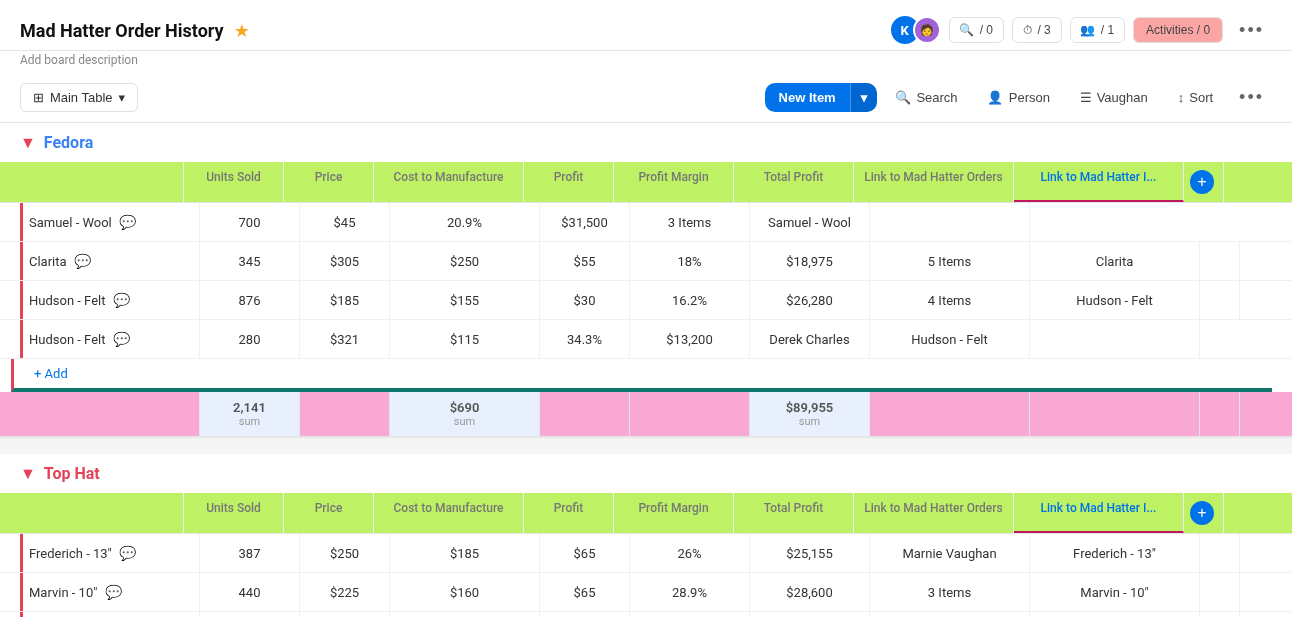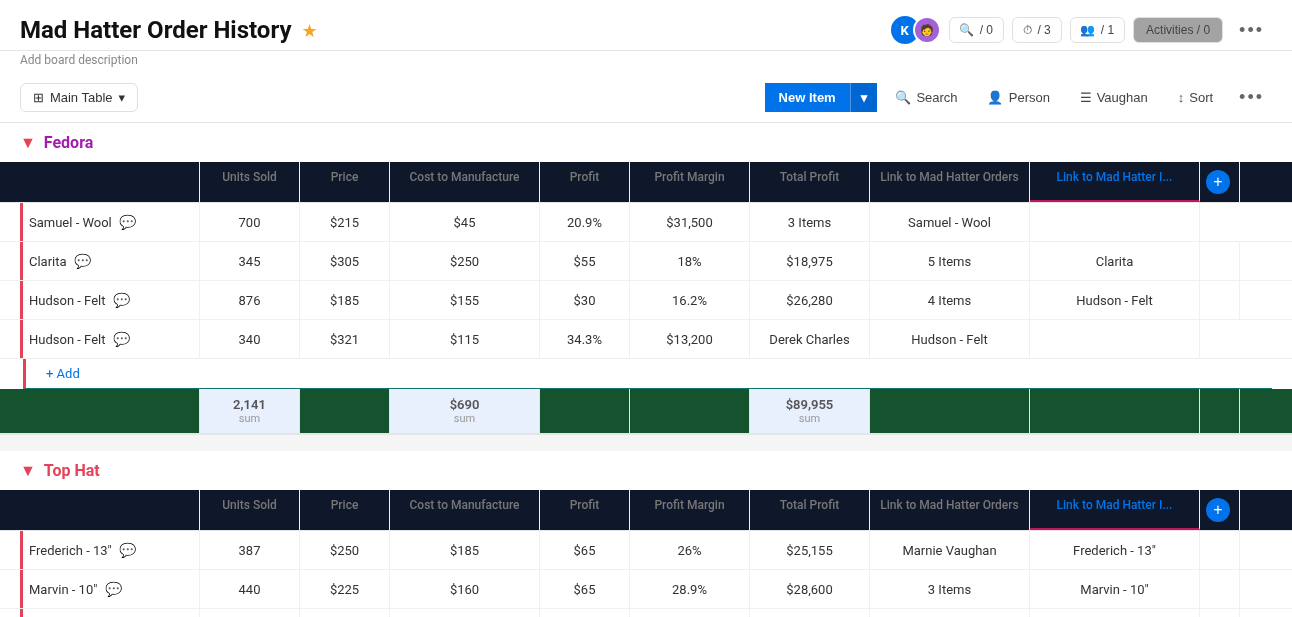--- a/index.html
+++ b/index.html
@@ -1,68 +1,68 @@
 <!DOCTYPE html>
 <html><head>
   <meta charset="utf-8">
   <style>
     * { box-sizing: border-box; margin: 0; padding: 0; }
     body { font-family: -apple-system, BlinkMacSystemFont, 'Segoe UI', Roboto, sans-serif; font-size: 13px; color: #333; background: #fff; overflow-x: auto; }
 
     
     .top-bar { display: flex; align-items: center; justify-content: space-between; padding: 14px 20px 4px 20px; border-bottom: 1px solid #e5e5e5; }
     .top-bar-left { display: flex; align-items: center; gap: 10px; }
-    .page-title { font-size: 24px; font-weight: 700; color: #111; }
+    .page-title { font-size: 18px; font-weight: 700; color: #111; }
     .star-icon { color: #f5a623; font-size: 18px; }
     .top-bar-right { display: flex; align-items: center; gap: 8px; }
     .avatar-group { display: flex; align-items: center; position: relative; }
     .avatar { width: 32px; height: 32px; border-radius: 50%; display: flex; align-items: center; justify-content: center; font-weight: 700; font-size: 13px; color: #fff; border: 2px solid #fff; }
     .avatar-k { background: #0073ea; }
     .avatar-overlay { background: #a462d9; width: 28px; height: 28px; font-size: 11px; margin-left: -8px; }
     .topbar-btn { display: flex; align-items: center; gap: 5px; padding: 5px 10px; border: 1px solid #e0e0e0; border-radius: 6px; cursor: pointer; background: #fff; color: #444; font-size: 12px; }
-    .activities-btn { display: flex; align-items: center; gap: 5px; padding: 5px 12px; border: 1px solid #e0e0e0; border-radius: 6px; cursor: pointer; background: #a3a3a3; color: #444; font-size: 12px; }
+    .activities-btn { display: flex; align-items: center; gap: 5px; padding: 5px 12px; border: 1px solid #e0e0e0; border-radius: 6px; cursor: pointer; background: #fca5a5; color: #444; font-size: 12px; }
     .more-btn { padding: 5px 8px; border: none; background: none; cursor: pointer; font-size: 18px; color: #666; letter-spacing: 2px; }
     .subtitle { padding: 2px 20px 6px 20px; color: #888; font-size: 12px; cursor: pointer; }
 
     
     .toolbar { display: flex; align-items: center; padding: 8px 20px; border-bottom: 1px solid #e5e5e5; gap: 6px; }
     .toolbar-left { display: flex; align-items: center; gap: 6px; }
     .toolbar-spacer { flex: 1; }
     .toolbar-right { display: flex; align-items: center; gap: 6px; }
     .view-btn { display: flex; align-items: center; gap: 6px; padding: 6px 12px; border: 1px solid #e0e0e0; border-radius: 6px; cursor: pointer; background: #fff; color: #333; font-size: 13px; font-weight: 500; }
-    .new-item-btn { display: flex; align-items: center; background: #0073ea; color: #fff; border: none; border-radius: 0; cursor: pointer; font-size: 13px; font-weight: 600; overflow: hidden; }
+    .new-item-btn { display: flex; align-items: center; background: #0073ea; color: #fff; border: none; border-radius: 10px; cursor: pointer; font-size: 13px; font-weight: 600; overflow: hidden; }
     .new-item-main { padding: 7px 14px; }
     .new-item-arrow { padding: 7px 10px; background: rgba(0,0,0,0.1); border-left: 1px solid rgba(255,255,255,0.3); }
     .toolbar-action { display: flex; align-items: center; gap: 5px; padding: 6px 12px; border: none; background: none; cursor: pointer; color: #444; font-size: 13px; border-radius: 6px; }
     .toolbar-more { padding: 6px 8px; border: none; background: none; cursor: pointer; font-size: 18px; color: #666; letter-spacing: 2px; }
 
     
     .table-area { overflow-x: auto; }
     .group { margin-bottom: 0; }
     .group-header { display: flex; align-items: center; padding: 10px 20px; gap: 8px; }
     .group-toggle { color: #e44258; font-size: 16px; cursor: pointer; }
-    .group-name { font-size: 16px; font-weight: 700; color: #a21caf; cursor: pointer; }
+    .group-name { font-size: 16px; font-weight: 700; color: #3b82f6; cursor: pointer; }
     .group-name.tophat { color: #e44258; }
 
     
-    .col-headers { display: grid; grid-template-columns: 180px 100px 90px 150px 90px 120px 120px 160px 170px 40px; background: #0f172a; border-bottom: 1px solid #e5e5e5; padding: 0 20px; }
+    .col-headers { display: grid; grid-template-columns: 180px 100px 90px 150px 90px 120px 120px 160px 170px 40px; background: #bef264; border-bottom: 1px solid #e5e5e5; padding: 0 4px; }
     .col-header { padding: 8px 6px; font-size: 12px; color: #777; font-weight: 500; text-align: center; border-right: 1px solid #f0f0f0; white-space: nowrap; overflow: hidden; text-overflow: ellipsis; }
     .col-header:first-child { text-align: left; border-left: 3px solid transparent; }
     .col-header.link-col { color: #0073ea; border-bottom: 2px solid #be185d; }
 
     
     .data-row { display: grid; grid-template-columns: 180px 100px 90px 150px 90px 120px 120px 160px 170px 40px; border-bottom: 1px solid #f0f0f0; padding: 0 20px; background: #fff; }
     .cell { padding: 8px 6px; display: flex; align-items: center; justify-content: center; font-size: 13px; color: #333; border-right: 1px solid #f0f0f0; min-height: 38px; }
     .cell:first-child { justify-content: flex-start; border-left: 3px solid #e44258; gap: 8px; }
     .comment-icon { color: #bbb; cursor: pointer; font-size: 14px; flex-shrink: 0; }
-    .add-row { display: flex; align-items: center; padding: 7px 20px; gap: 6px; color: #888; font-size: 13px; cursor: pointer; border-bottom: 1px solid #0f766e; border-left: 3px solid #e44258; margin-left: 23px; margin-right: 20px; }
+    .add-row { display: flex; align-items: center; padding: 7px 20px; gap: 6px; color: #888; font-size: 13px; cursor: pointer; border-bottom: 4px solid #0f766e; border-left: 3px solid #e44258; margin-left: 11px; margin-right: 20px; }
     .add-row span { color: #0073ea; }
 
     
-    .summary-row { display: grid; grid-template-columns: 180px 100px 90px 150px 90px 120px 120px 160px 170px 40px; padding: 0 20px; background: #14532d; border-bottom: 2px solid #e5e5e5; }
+    .summary-row { display: grid; grid-template-columns: 180px 100px 90px 150px 90px 120px 120px 160px 170px 40px; padding: 0 20px; background: #f9a8d4; border-bottom: 2px solid #e5e5e5; }
     .sum-cell { padding: 6px 6px; display: flex; flex-direction: column; align-items: center; justify-content: center; font-size: 12px; color: #555; border-right: 1px solid #e5e5e5; min-height: 44px; }
     .sum-cell .sum-val { font-weight: 600; font-size: 13px; }
     .sum-cell .sum-label { color: #999; font-size: 11px; }
     .sum-cell.highlighted { background: #e8f0fe; }
 
     
     .plus-btn { width: 24px; height: 24px; border-radius: 50%; background: #0073ea; color: #fff; border: none; cursor: pointer; display: flex; align-items: center; justify-content: center; font-size: 16px; font-weight: 300; }
 
     
     .link-col-cell { color: #333; font-size: 13px; }
@@ -157,21 +157,20 @@
         <button class="plus-btn">+</button>
       </div>
     </div>
 
     <div class="data-row">
       <div class="cell">
         <span>Samuel - Wool</span>
         <span class="comment-icon">💬</span>
       </div>
       <div class="cell">700</div>
-      <div class="cell">$215</div>
       <div class="cell">$45</div>
       <div class="cell">20.9%</div>
       <div class="cell">$31,500</div>
       <div class="cell">3 Items</div>
       <div class="cell link-col-cell">Samuel - Wool</div>
       <div class="cell"></div>
     </div>
 
     <div class="data-row">
       <div class="cell">
@@ -203,21 +202,21 @@
       <div class="cell">4 Items</div>
       <div class="cell link-col-cell">Hudson - Felt</div>
       <div class="cell"></div>
     </div>
 
     <div class="data-row">
       <div class="cell">
         <span>Hudson - Felt</span>
         <span class="comment-icon">💬</span>
       </div>
-      <div class="cell">340</div>
+      <div class="cell">280</div>
       <div class="cell">$321</div>
       <div class="cell">$115</div>
       <div class="cell">34.3%</div>
       <div class="cell">$13,200</div>
       <div class="cell">Derek Charles</div>
       <div class="cell link-col-cell">Hudson - Felt</div>
       <div class="cell"></div>
     </div>
 
     <div class="add-row">

